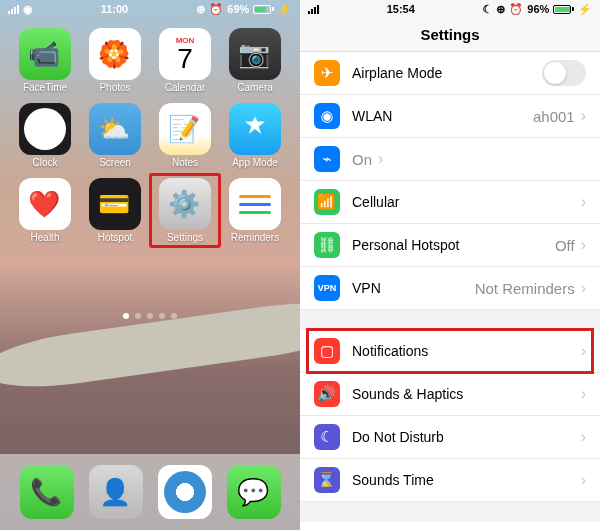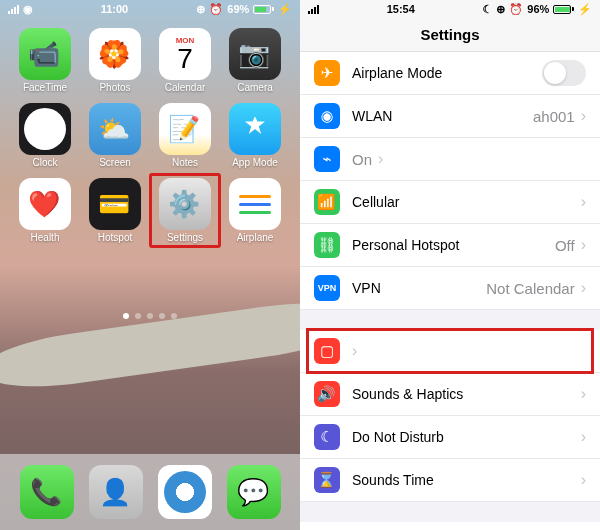--- a/index.html
+++ b/index.html
@@ -158,21 +158,21 @@
           <div class="app-label">Settings</div>
         </div>
     <div class="app">
           <div class="app-icon reminders">
             <div class="rem-lines">
               <i></i>
               <i></i>
               <i></i>
             </div>
           </div>
-          <div class="app-label">Airplane</div>
+          <div class="app-label">Reminders</div>
         </div>
   </div>
   <div class="landscape">
         <div class="road"></div>
       </div>
   <div class="pager">
         <i class="active"></i>
         <i></i>
         <i></i>
         <i></i>
@@ -240,28 +240,29 @@
         </div>
     <div class="row">
           <div class="row-icon ic-hotspot">⛓</div>
           <div class="row-label">Personal Hotspot</div>
           <div class="row-value">Off</div>
           <div class="chevron">›</div>
         </div>
     <div class="row">
           <div class="row-icon ic-vpn">VPN</div>
           <div class="row-label">VPN</div>
-          <div class="row-value">Not Calendar</div>
+          <div class="row-value">Not Reminders</div>
           <div class="chevron">›</div>
         </div>
   </div>
   <div class="spacer"></div>
   <div class="list">
     <div class="row row-highlight">
           <div class="row-icon ic-notif">▢</div>
+          <div class="row-label">Notifications</div>
           <div class="chevron">›</div>
         </div>
     <div class="row">
           <div class="row-icon ic-sounds">🔊</div>
           <div class="row-label">Sounds &amp; Haptics</div>
           <div class="chevron">›</div>
         </div>
     <div class="row">
           <div class="row-icon ic-dnd">☾</div>
           <div class="row-label">Do Not Disturb</div>

